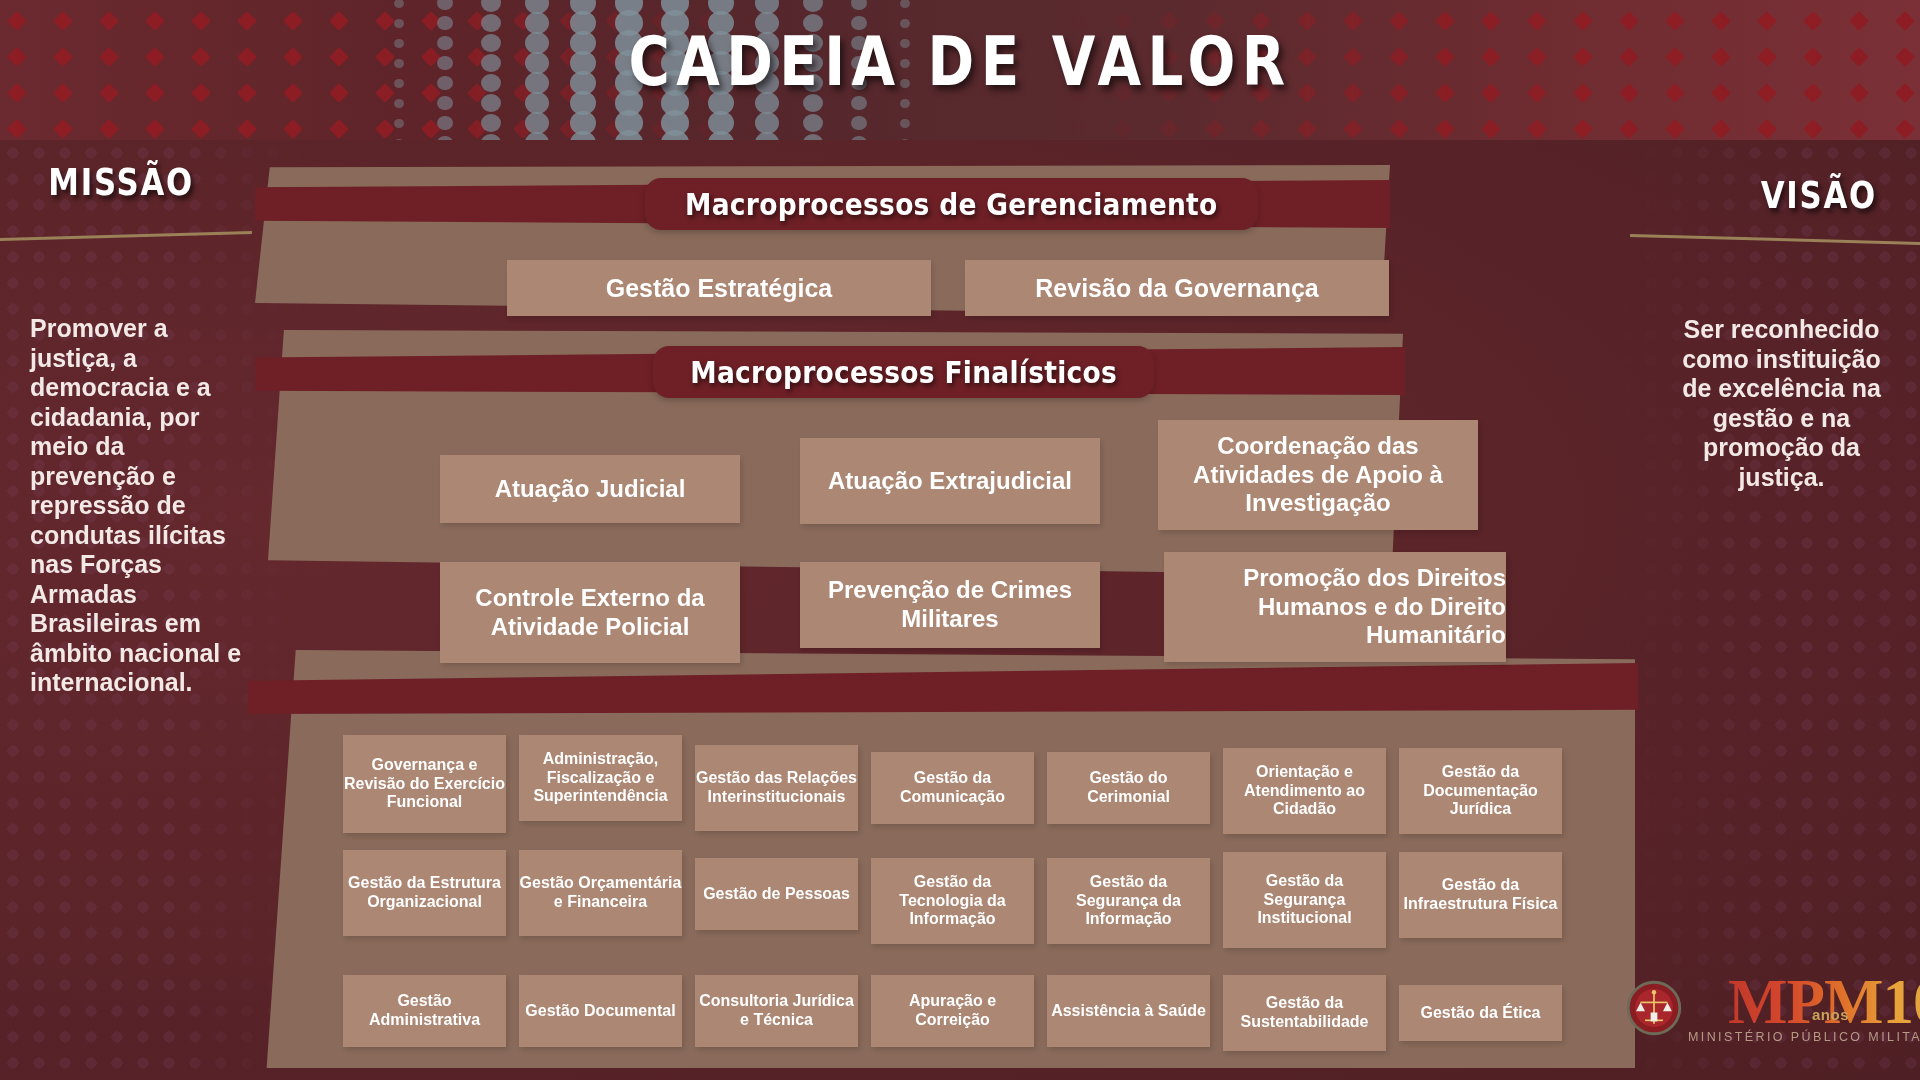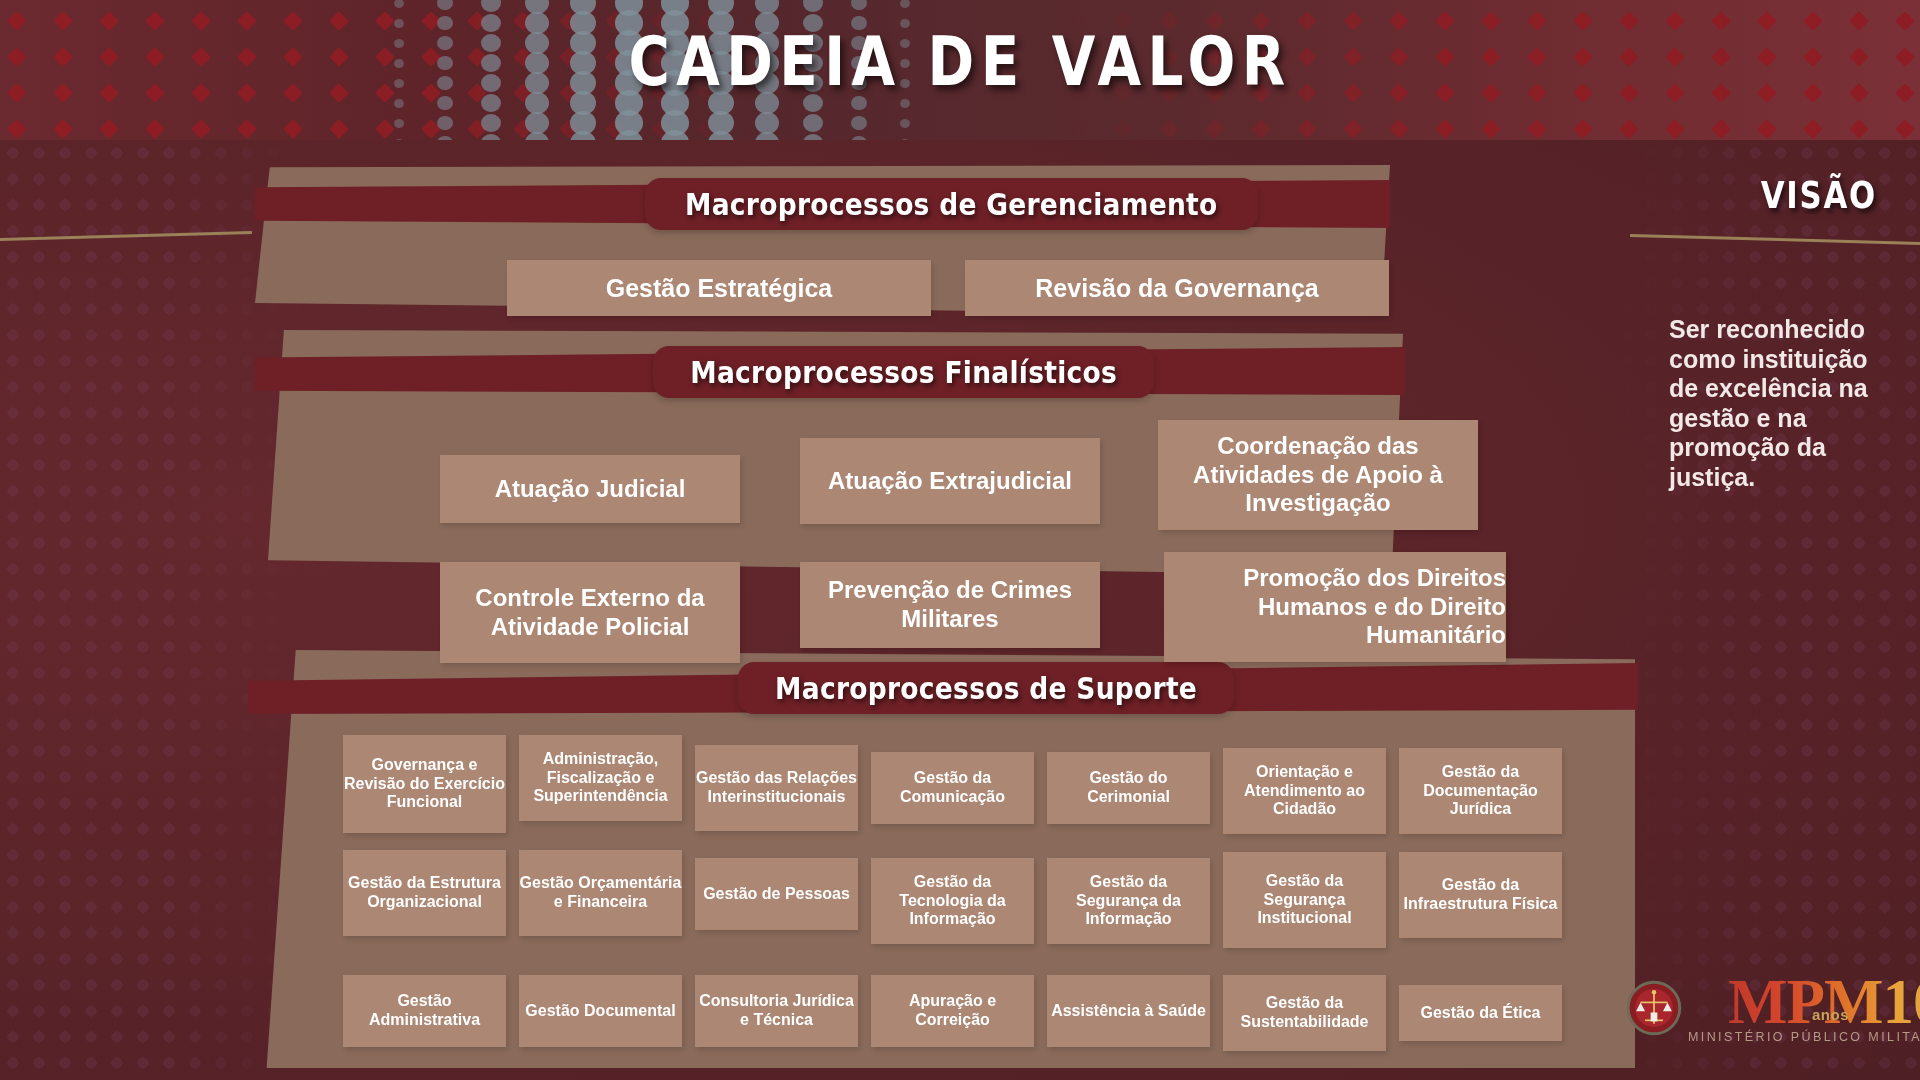--- a/index.html
+++ b/index.html
@@ -76,21 +76,21 @@
     text-shadow:3px 4px 6px rgba(0,0,0,.6);transform:scaleX(.9);
   }
   .side-text{
     font-weight:bold;font-size:25px;line-height:1.18;color:#f2e9e6;
   }
   .side.left{left:30px;top:160px;width:215px;}
   .side.left .side-title{text-align:left;margin-left:8px;}
   .side.left .side-text{margin-top:110px;text-align:left;}
   .side.right{right:26px;top:173px;width:225px;}
   .side.right .side-title{text-align:right;margin-right:6px;}
-  .side.right .side-text{margin-top:98px;text-align:left;}
+  .side.right .side-text{margin-top:98px;text-align:center;}
 
   
   .panel{position:absolute;z-index:2;}
   .panel .slab{position:absolute;inset:0;background:#8a6b5b;}
 
   #panel-ger .slab{
     left:0;top:0;width:1135px;height:150px;
     clip-path:polygon(1.3% 1.5%, 100% 0%, 99.2% 100%, 0% 92%);
     background:#8a6b5b;
   }
@@ -408,20 +408,24 @@
         <i style="left: 792px; top: 122px;"></i>
         <i style="left: 838px; top: 122px;"></i>
       </div>
     <div class="title">CADEIA DE VALOR</div>
   </div>
 
   <div class="body-bg"></div>
   <div class="gold-rule left"></div>
   <div class="gold-rule right"></div>
 
+  <div class="side left">
+    <div class="side-title">MISSÃO</div>
+    <div class="side-text">Promover a justiça, a democracia e a cidadania, por meio da prevenção e repressão de condutas ilícitas nas Forças Armadas Brasileiras em âmbito nacional e internacional.</div>
+  </div>
 
   <div class="side right">
     <div class="side-title">VISÃO</div>
     <div class="side-text">Ser reconhecido como instituição de excelência na gestão e na promoção da justiça.</div>
   </div>
 
   <div class="panel" id="panel-ger" style="left:255px;top:165px;width:1135px;height:150px;">
     <div class="slab"></div>
   </div>
   <div class="band" id="band-ger" style="left:255px;top:178px;width:1135px;">
@@ -439,23 +443,20 @@
     <div class="pill" style="left:398px;">
       <span>Macroprocessos Finalísticos</span>
     </div>
   </div>
 
   <div class="panel" id="panel-sup" style="left:250px;top:650px;width:1385px;height:418px;">
     <div class="slab" style="width:1385px;height:418px;clip-path:polygon(3.3% 0%, 100% 2.2%, 100% 100%, 1.2% 100%);"></div>
   </div>
   <div class="band" id="band-sup" style="left:248px;top:662px;width:1390px;">
     <div class="wing" style="left:0;width:1390px;clip-path:polygon(0 36%, 100% 2%, 100% 92%, 0 100%);"></div>
-    <div class="pill" style="left:490px;">
-      <span>Macroprocessos de Suporte</span>
-    </div>
   </div>
 
   <div class="box lg" style="left:507px;top:260px;width:424px;height:56px;">Gestão Estratégica</div>
   <div class="box lg" style="left:965px;top:260px;width:424px;height:56px;">Revisão da Governança</div>
 
   <div class="box md" style="left:440px;top:455px;width:300px;height:68px;">Atuação Judicial</div>
   <div class="box md" style="left:800px;top:438px;width:300px;height:86px;">Atuação Extrajudicial</div>
   <div class="box md" style="left:1158px;top:420px;width:320px;height:110px;">Coordenação das Atividades de Apoio à Investigação</div>
 
   <div class="box md" style="left:440px;top:562px;width:300px;height:101px;">Controle Externo da Atividade Policial</div>

